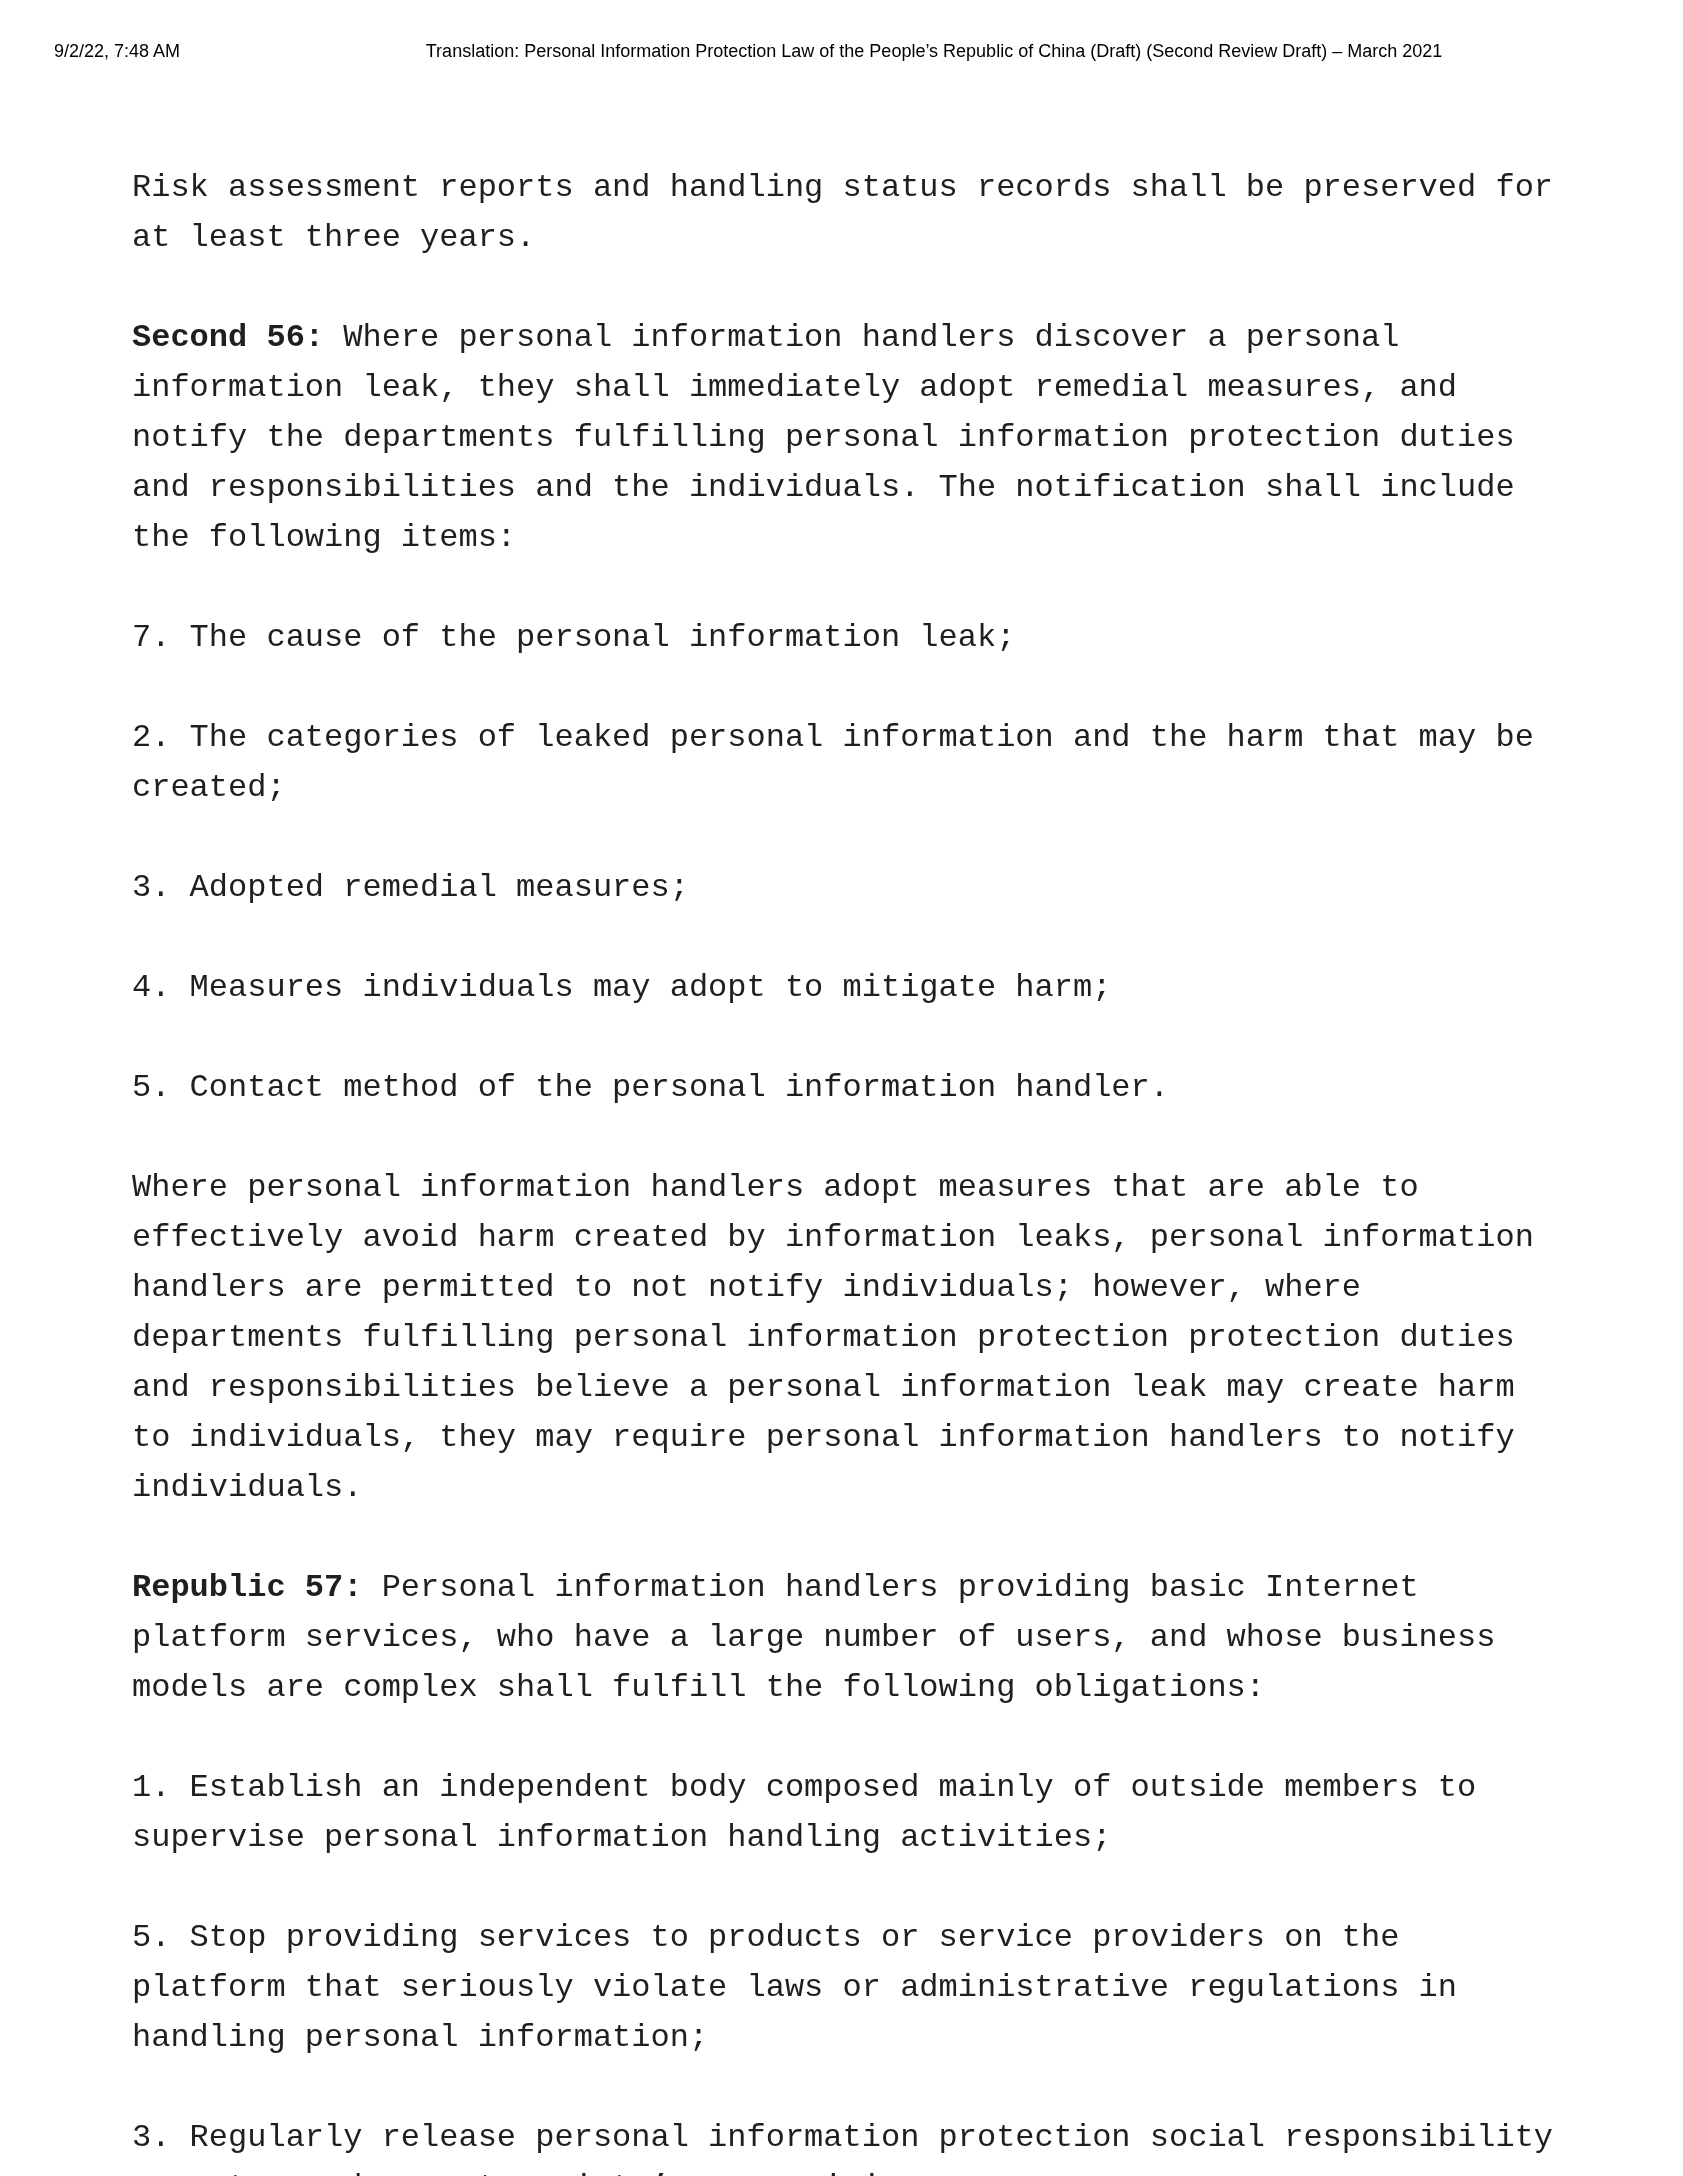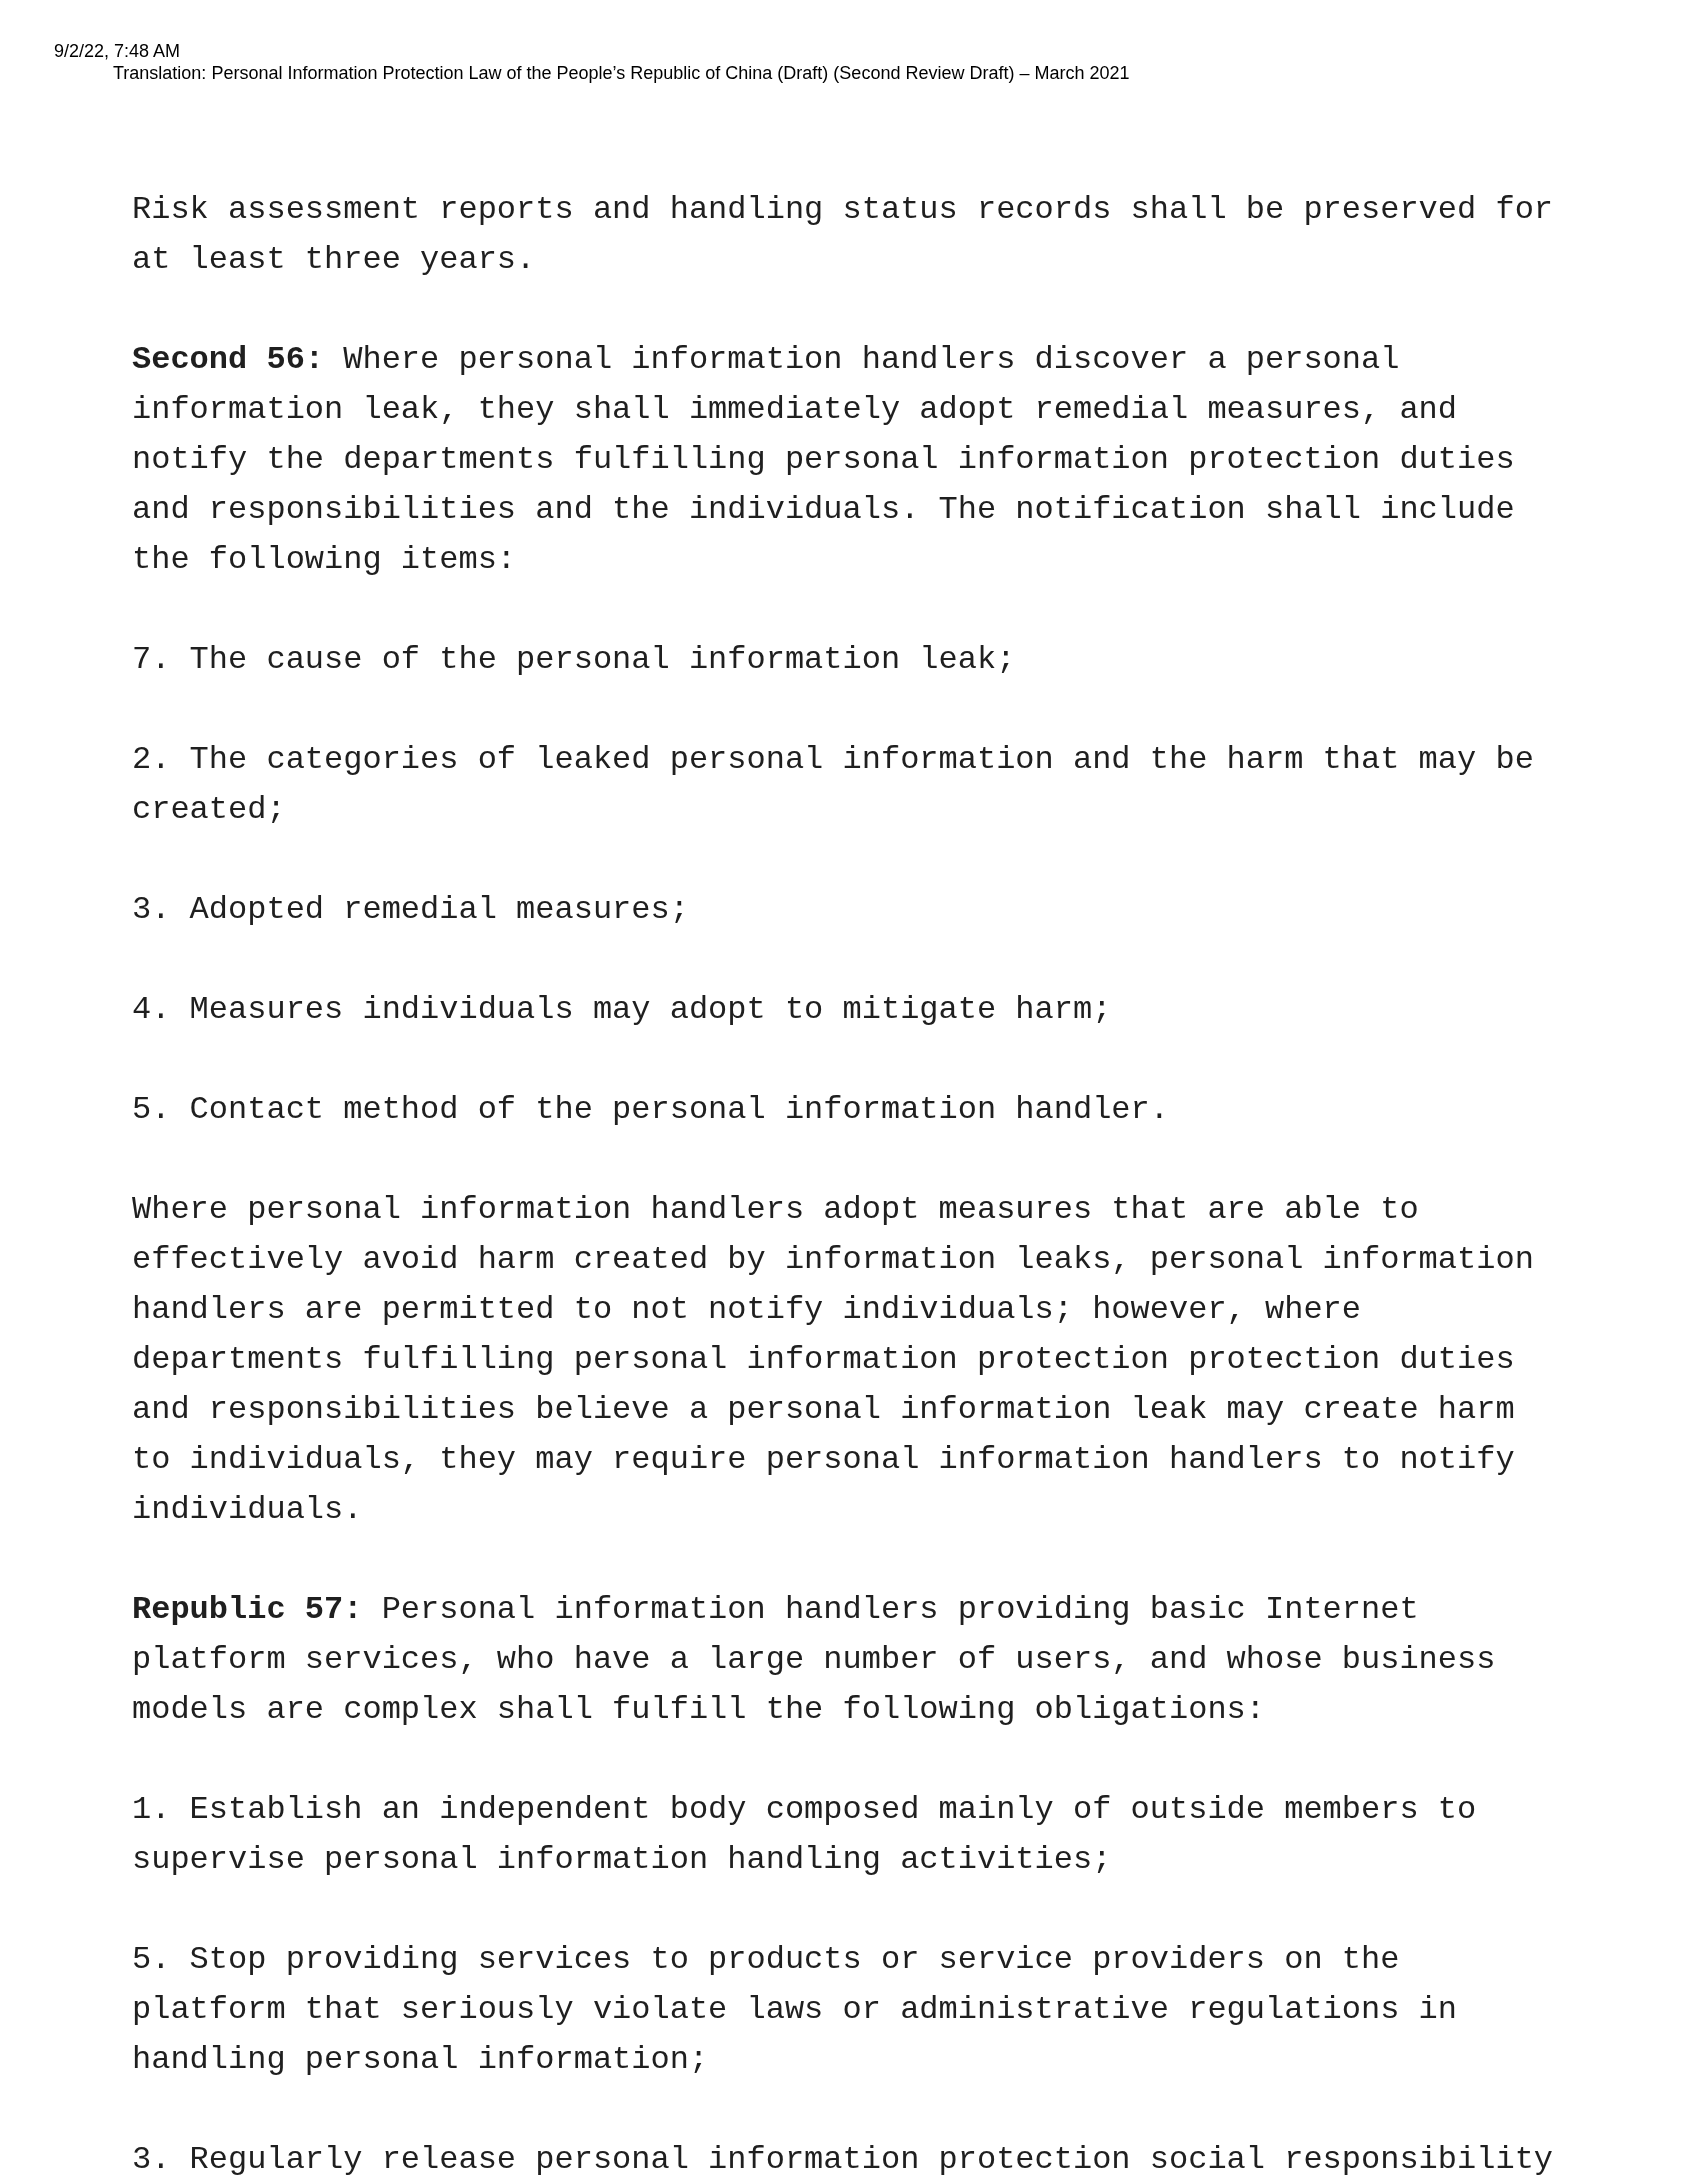--- a/index.html
+++ b/index.html
@@ -20,21 +20,20 @@
     background: #ffffff;
   }
   .page-header {
     display: flex;
     align-items: flex-start;
     padding: 40px 54px 0 54px;
     font-family: "Liberation Sans", sans-serif;
     font-size: 18px;
     line-height: 22px;
     color: #000000;
-    flex-direction: column;
   }
   .header-date { white-space: nowrap; }
   .header-title {
     flex: 1;
     text-align: center;
     padding-left: 59px;
     white-space: nowrap;
     overflow: hidden;
     text-overflow: ellipsis;
   }

